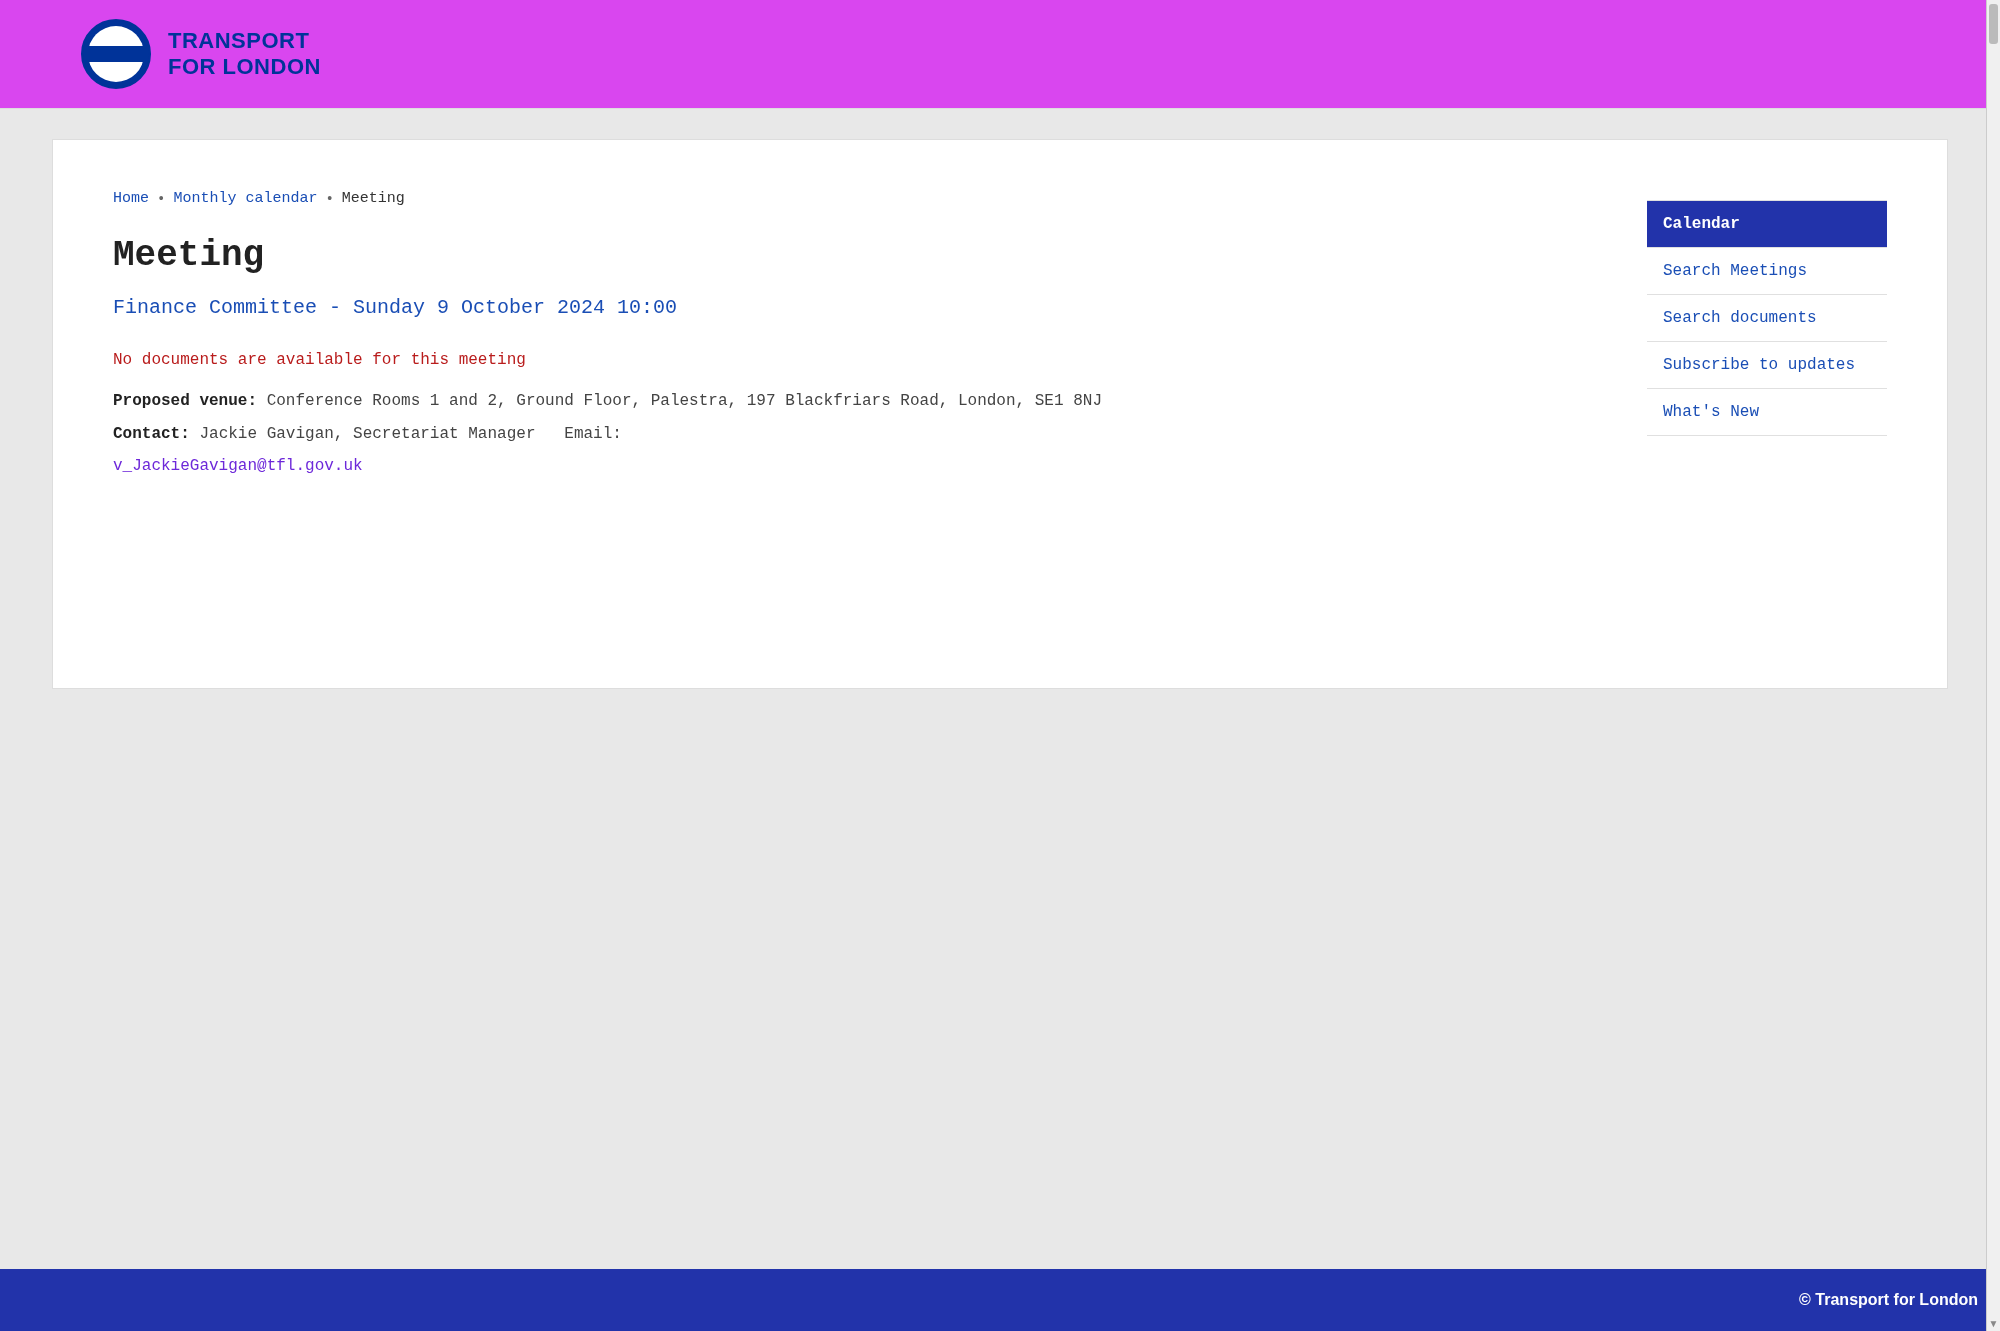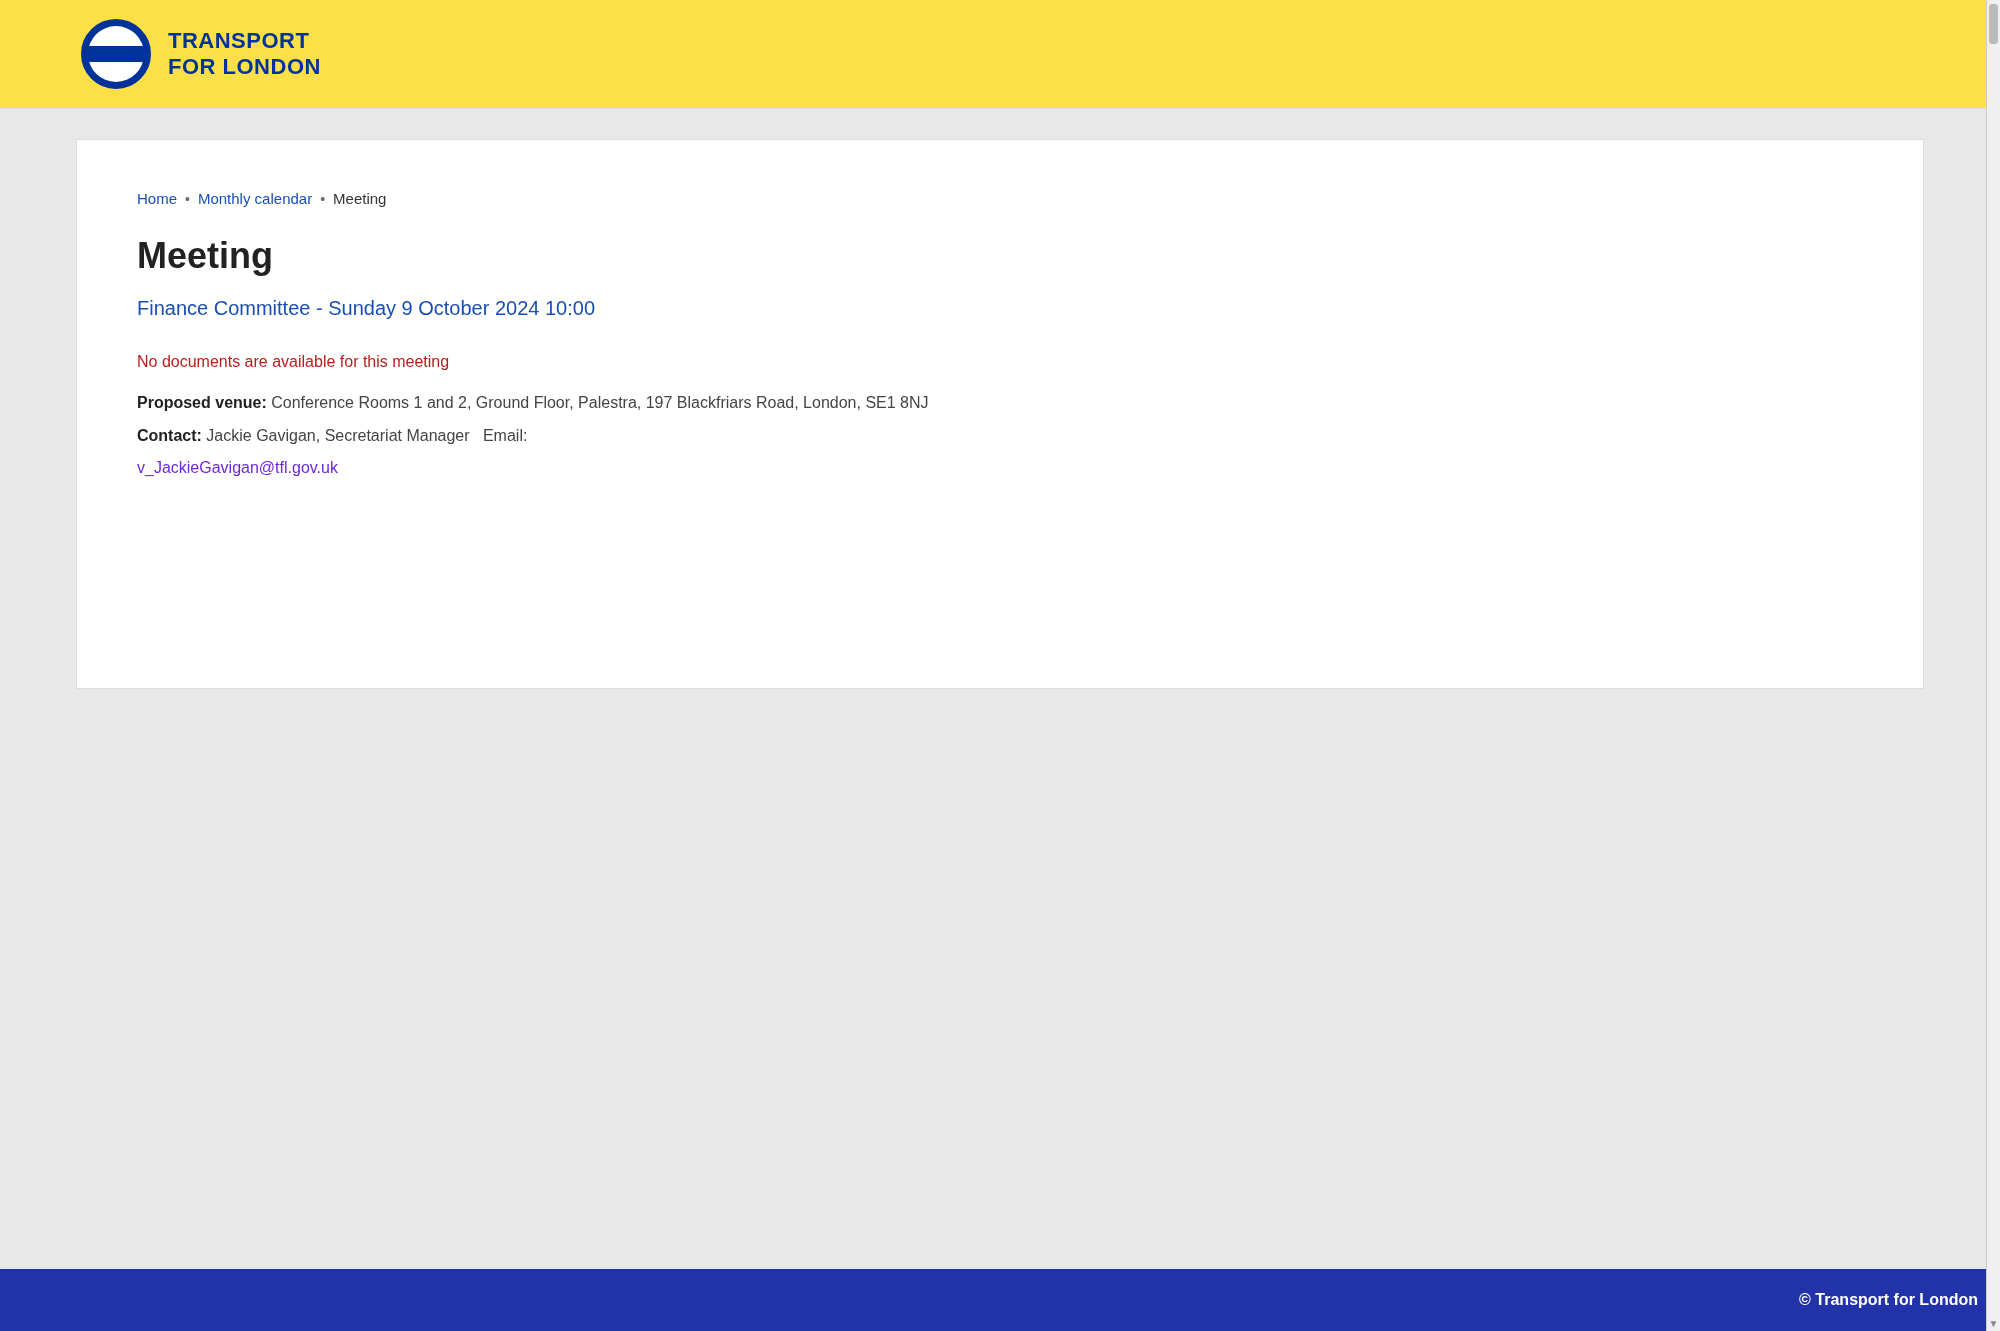--- a/index.html
+++ b/index.html
@@ -13,21 +13,21 @@
       font-family: Arial, Helvetica, sans-serif;
       font-size: 16px;
       color: #333;
       min-height: 100vh;
       display: flex;
       flex-direction: column;
     }
 
     
     .header-bar {
-      background: #fde047;
+      background: #d946ef;
       border-bottom: 1px solid #ddd;
       padding: 18px 80px;
       display: flex;
       align-items: center;
     }
 
     .logo-container {
       display: flex;
       align-items: center;
       gap: 16px;
@@ -44,21 +44,22 @@
       font-weight: bold;
       color: #003399;
       line-height: 1.2;
       text-transform: uppercase;
       letter-spacing: 0.5px;
     }
 
     
     .page-wrapper {
       flex: 1;
-      padding: 30px 76px 40px;
+      padding: 30px 52px 40px;
+      font-family: Liberation Mono, monospace;
     }
 
     .content-card {
       background: #fff;
       border: 1px solid #ddd;
       padding: 50px 60px 80px 60px;
       display: flex;
       gap: 60px;
       min-height: 550px;
     }
@@ -270,20 +271,39 @@
 
         <p class="contact-row">
           <span class="detail-label">Contact:</span>
           <span> </span><span>Jackie Gavigan, Secretariat Manager</span>
           &nbsp;&nbsp;<span>Email:</span>
         </p>
         <a class="email-link" href="mailto:v_JackieGavigan@tfl.gov.uk">v_JackieGavigan@tfl.gov.uk</a>
       </div>
     </div>
 
+    <aside class="sidebar">
+      <ul class="sidebar-nav">
+        <li class="active">
+          <a href="#">Calendar</a>
+        </li>
+        <li>
+          <a href="#">Search Meetings</a>
+        </li>
+        <li>
+          <a href="#">Search documents</a>
+        </li>
+        <li>
+          <a href="#">Subscribe to updates</a>
+        </li>
+        <li>
+          <a href="#">What's New</a>
+        </li>
+      </ul>
+    </aside>
 
   </div>
 </div>
 
 <footer class="footer">
   <span>© Transport for London</span>
 </footer>
 
 <div class="scrollbar-area">
   <span class="scroll-arrow scroll-arrow-top">▲</span>

